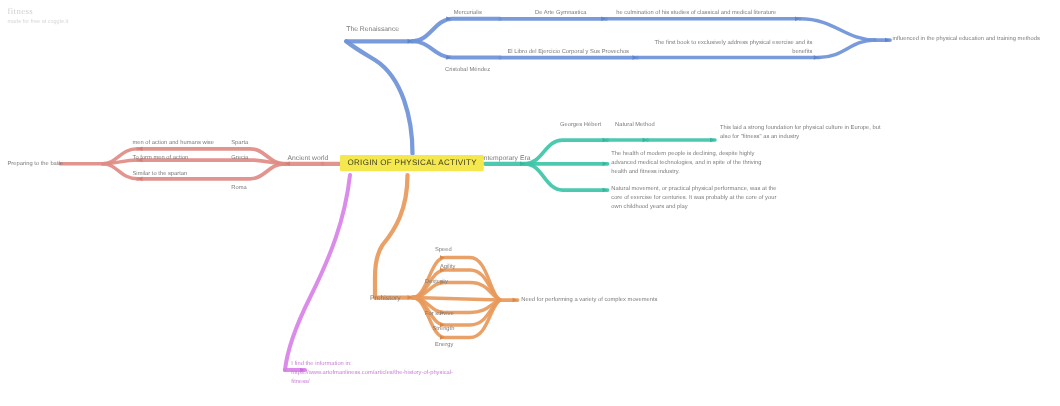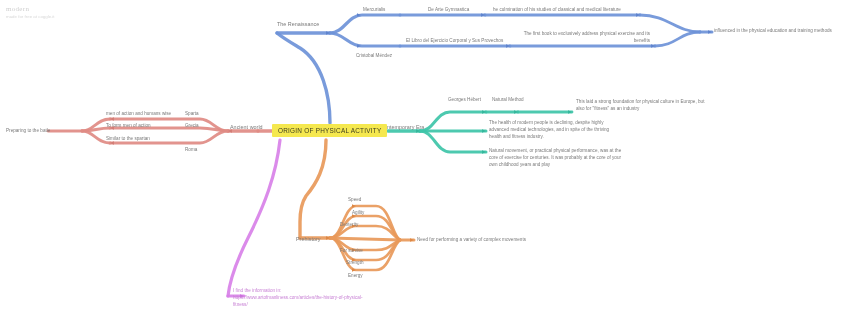--- a/index.html
+++ b/index.html
@@ -142,21 +142,21 @@
       <path d="M352,268.2 l4,1.8 -4,1.8 z" fill="#dd8846" stroke="none"></path>
       <path d="M410,238.2 l4,1.8 -4,1.8 z" fill="#dd8846" stroke="none"></path>
 
       <path d="M280,140 C276,176 264,206 248,238 C238,258 230,278 228,296" stroke="#d77ee8" stroke-width="3.2" opacity=".9"></path>
       <path d="M228,296 L244,296" stroke="#d77ee8" stroke-width="3.2" opacity=".9"></path>
       <path d="M240,294.2 l4,1.8 -4,1.8 z" fill="#cc6fdd" stroke="none"></path>
     </g>
   </svg>
 
   <div id="logo">
-    <span class="brand">modern</span>
+    <span class="brand">fitness</span>
     <span class="tag">made for free at coggle.it</span>
   </div>
 
   <div id="root-node">ORIGIN OF PHYSICAL ACTIVITY</div>
 
   <div class="lbl c-grey" style="left:277px;top:20px;font-size:5.4px;">The Renaissance</div>
 
   <div class="lbl c-grey" style="left:363px;top:7px;">Mercurialis</div>
 
   <div class="lbl c-grey" style="left:428px;top:7px;">De Arte Gymnastica</div>

